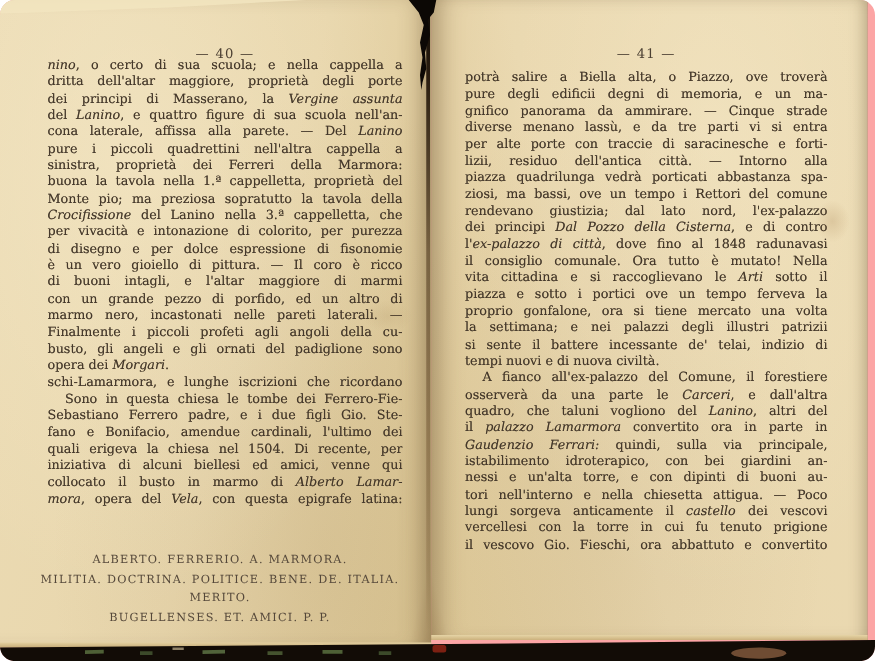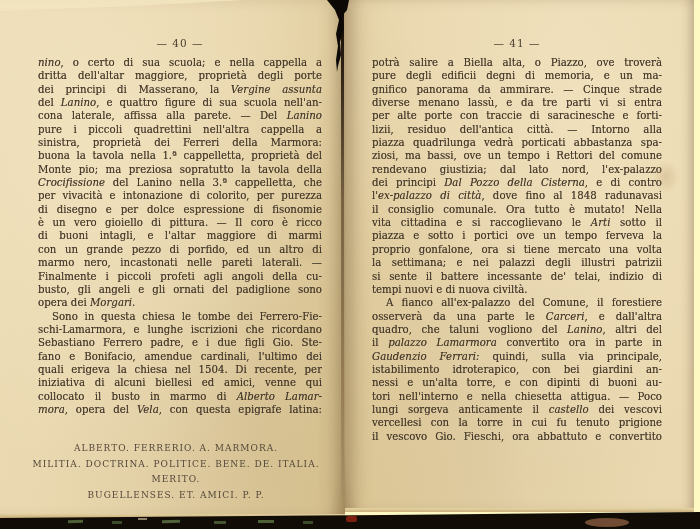--- a/index.html
+++ b/index.html
@@ -1,19 +1,20 @@
 <!DOCTYPE html>
 <html><head>
 <meta charset="utf-8">
 <style>
   html,body { margin:0; padding:0; }
   .scene {
     position:relative; width:700px; height:529px; overflow:hidden;
-    background:#fef9c3;
+    background:#fca5a5;
     font-family:"DejaVu Serif","Liberation Serif",serif;
+    border-radius:12px;
   }
   .page { position:absolute; top:0; }
   .page-left {
     left:0; width:345px; height:518px;
     background:
       radial-gradient(ellipse at 30% 25%, rgba(255,246,220,0.30), transparent 65%),
       radial-gradient(ellipse at 75% 85%, rgba(120,90,50,0.10), transparent 60%),
       linear-gradient(105deg,#ecdcb5 0%,#e8d6ac 55%,#dcc795 96%,#cfb684 100%);
     box-shadow: inset -16px 0 20px -10px rgba(80,55,25,0.45);
   }
@@ -32,21 +33,21 @@
     clip-path:polygon(0 0,100% 0,55% 55%,0 100%);
   }
   .page-header {
     position:absolute; top:37px; text-align:center;
     font-size:10.5px; letter-spacing:1px; color:#4c4033;
   }
   .hdr-left { left:38px; width:284px; }
   .hdr-right { left:27px; width:290px; }
   .body-col { position:absolute; font-size:10.2px; color:#44382b;
     text-shadow:0 0 0.4px rgba(60,45,28,0.55); }
-  .body-left { left:38px; top:56px; width:284px; }
+  .body-left { left:38px; top:46px; width:284px; }
   .body-right { left:27px; top:56px; width:290px; }
   .tline { line-height:13.35px; height:13.35px; overflow:hidden;
     text-align:justify; text-align-last:justify; white-space:nowrap; }
   .tline.nj { text-align-last:left; }
   .tline.ind { padding-left:14px; }
   .it { font-style:italic; }
   .epigraph {
     position:absolute; left:30px; top:441px; width:292px; text-align:center;
     font-size:9px; letter-spacing:1px; color:#55483a; line-height:15.6px;
   }
@@ -94,22 +95,22 @@
         <div class="tline"><span class="it">Crocifissione</span><span> del Lanino nella 3.ª cappelletta, che</span></div>
         <div class="tline"><span>per vivacità e intonazione di colorito, per purezza</span></div>
         <div class="tline"><span>di disegno e per dolce espressione di fisonomie</span></div>
         <div class="tline"><span>è un vero gioiello di pittura. — Il coro è ricco</span></div>
         <div class="tline"><span>di buoni intagli, e l'altar maggiore di marmi</span></div>
         <div class="tline"><span>con un grande pezzo di porfido, ed un altro di</span></div>
         <div class="tline"><span>marmo nero, incastonati nelle pareti laterali. —</span></div>
         <div class="tline"><span>Finalmente i piccoli profeti agli angoli della cu-</span></div>
         <div class="tline"><span>busto, gli angeli e gli ornati del padiglione sono</span></div>
         <div class="tline nj"><span>opera dei </span><span class="it">Morgari</span><span>.</span></div>
+        <div class="tline"><span>schi-Lamarmora, e lunghe iscrizioni che ricordano</span></div>
         <div class="tline ind"><span>Sono in questa chiesa le tombe dei Ferrero-Fie-</span></div>
-        <div class="tline"><span>schi-Lamarmora, e lunghe iscrizioni che ricordano</span></div>
         <div class="tline"><span>Sebastiano Ferrero padre, e i due figli Gio. Ste-</span></div>
         <div class="tline"><span>fano e Bonifacio, amendue cardinali, l'ultimo dei</span></div>
         <div class="tline"><span>quali erigeva la chiesa nel 1504. Di recente, per</span></div>
         <div class="tline"><span>iniziativa di alcuni biellesi ed amici, venne qui</span></div>
         <div class="tline"><span>collocato il busto in marmo di </span><span class="it">Alberto Lamar-</span></div>
         <div class="tline"><span class="it">mora</span><span>, opera del </span><span class="it">Vela</span><span>, con questa epigrafe latina:</span></div>
       </div>
     <div class="epigraph">
         <div class="eline">ALBERTO. FERRERIO. A. MARMORA.</div>
         <div class="eline">MILITIA. DOCTRINA. POLITICE. BENE. DE. ITALIA. MERITO.</div>

